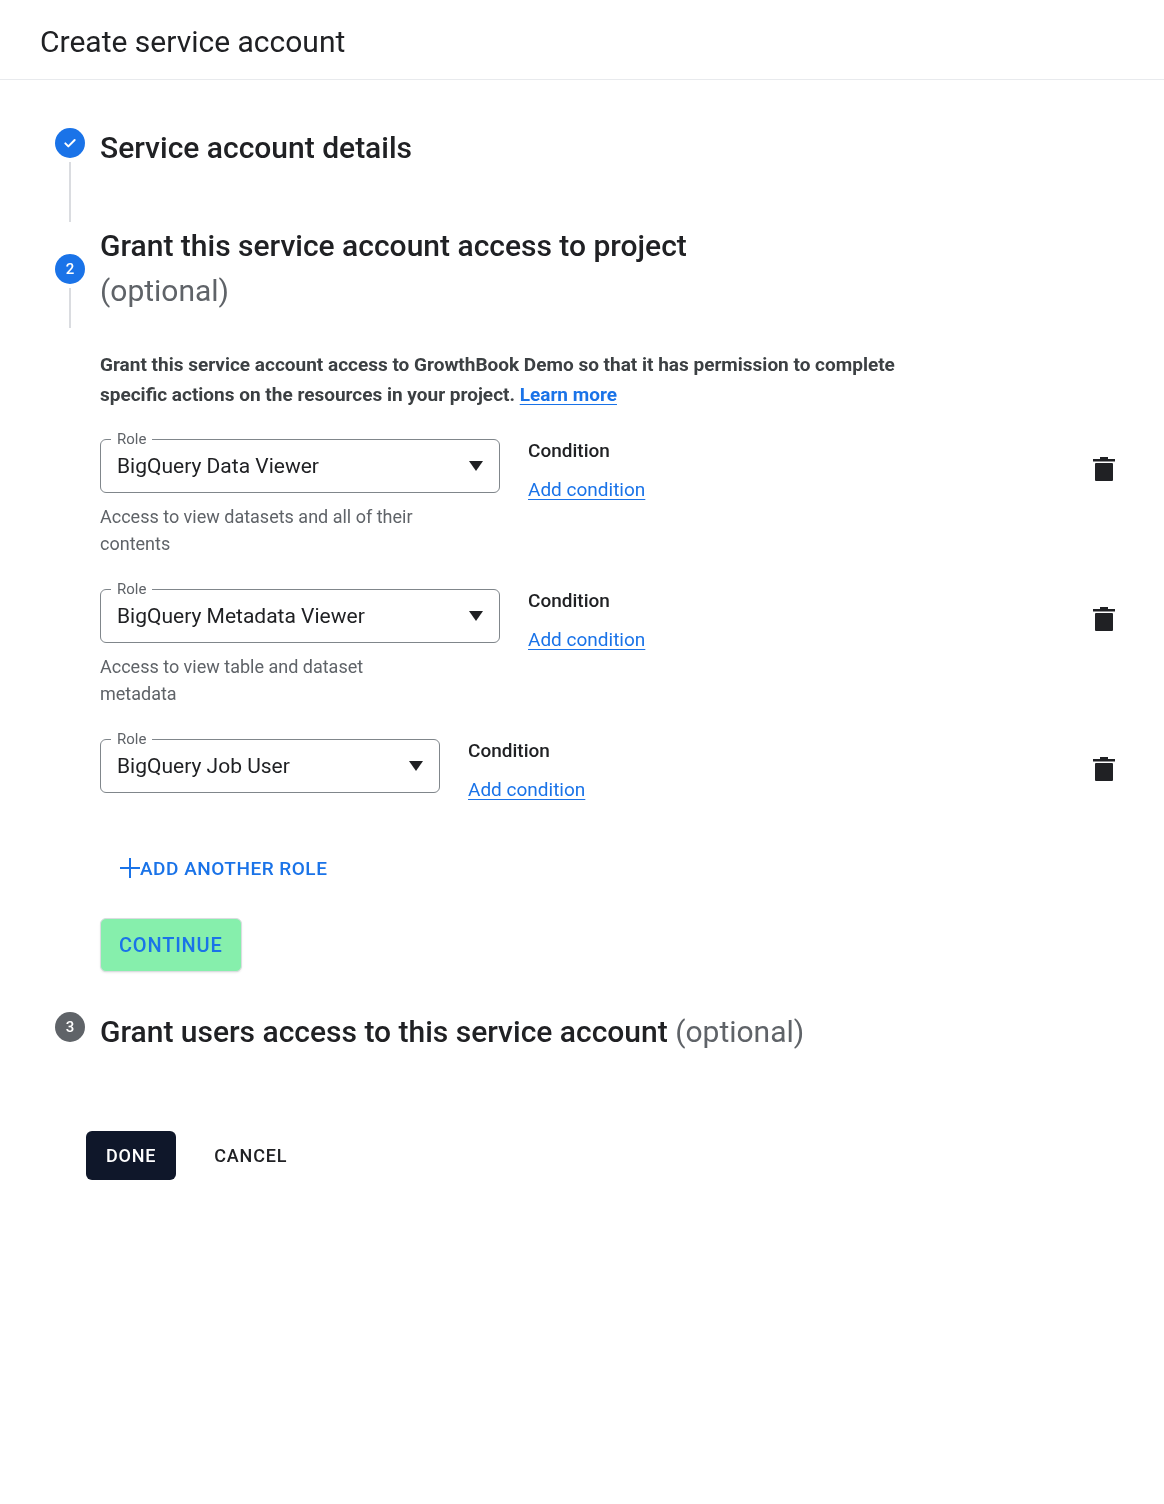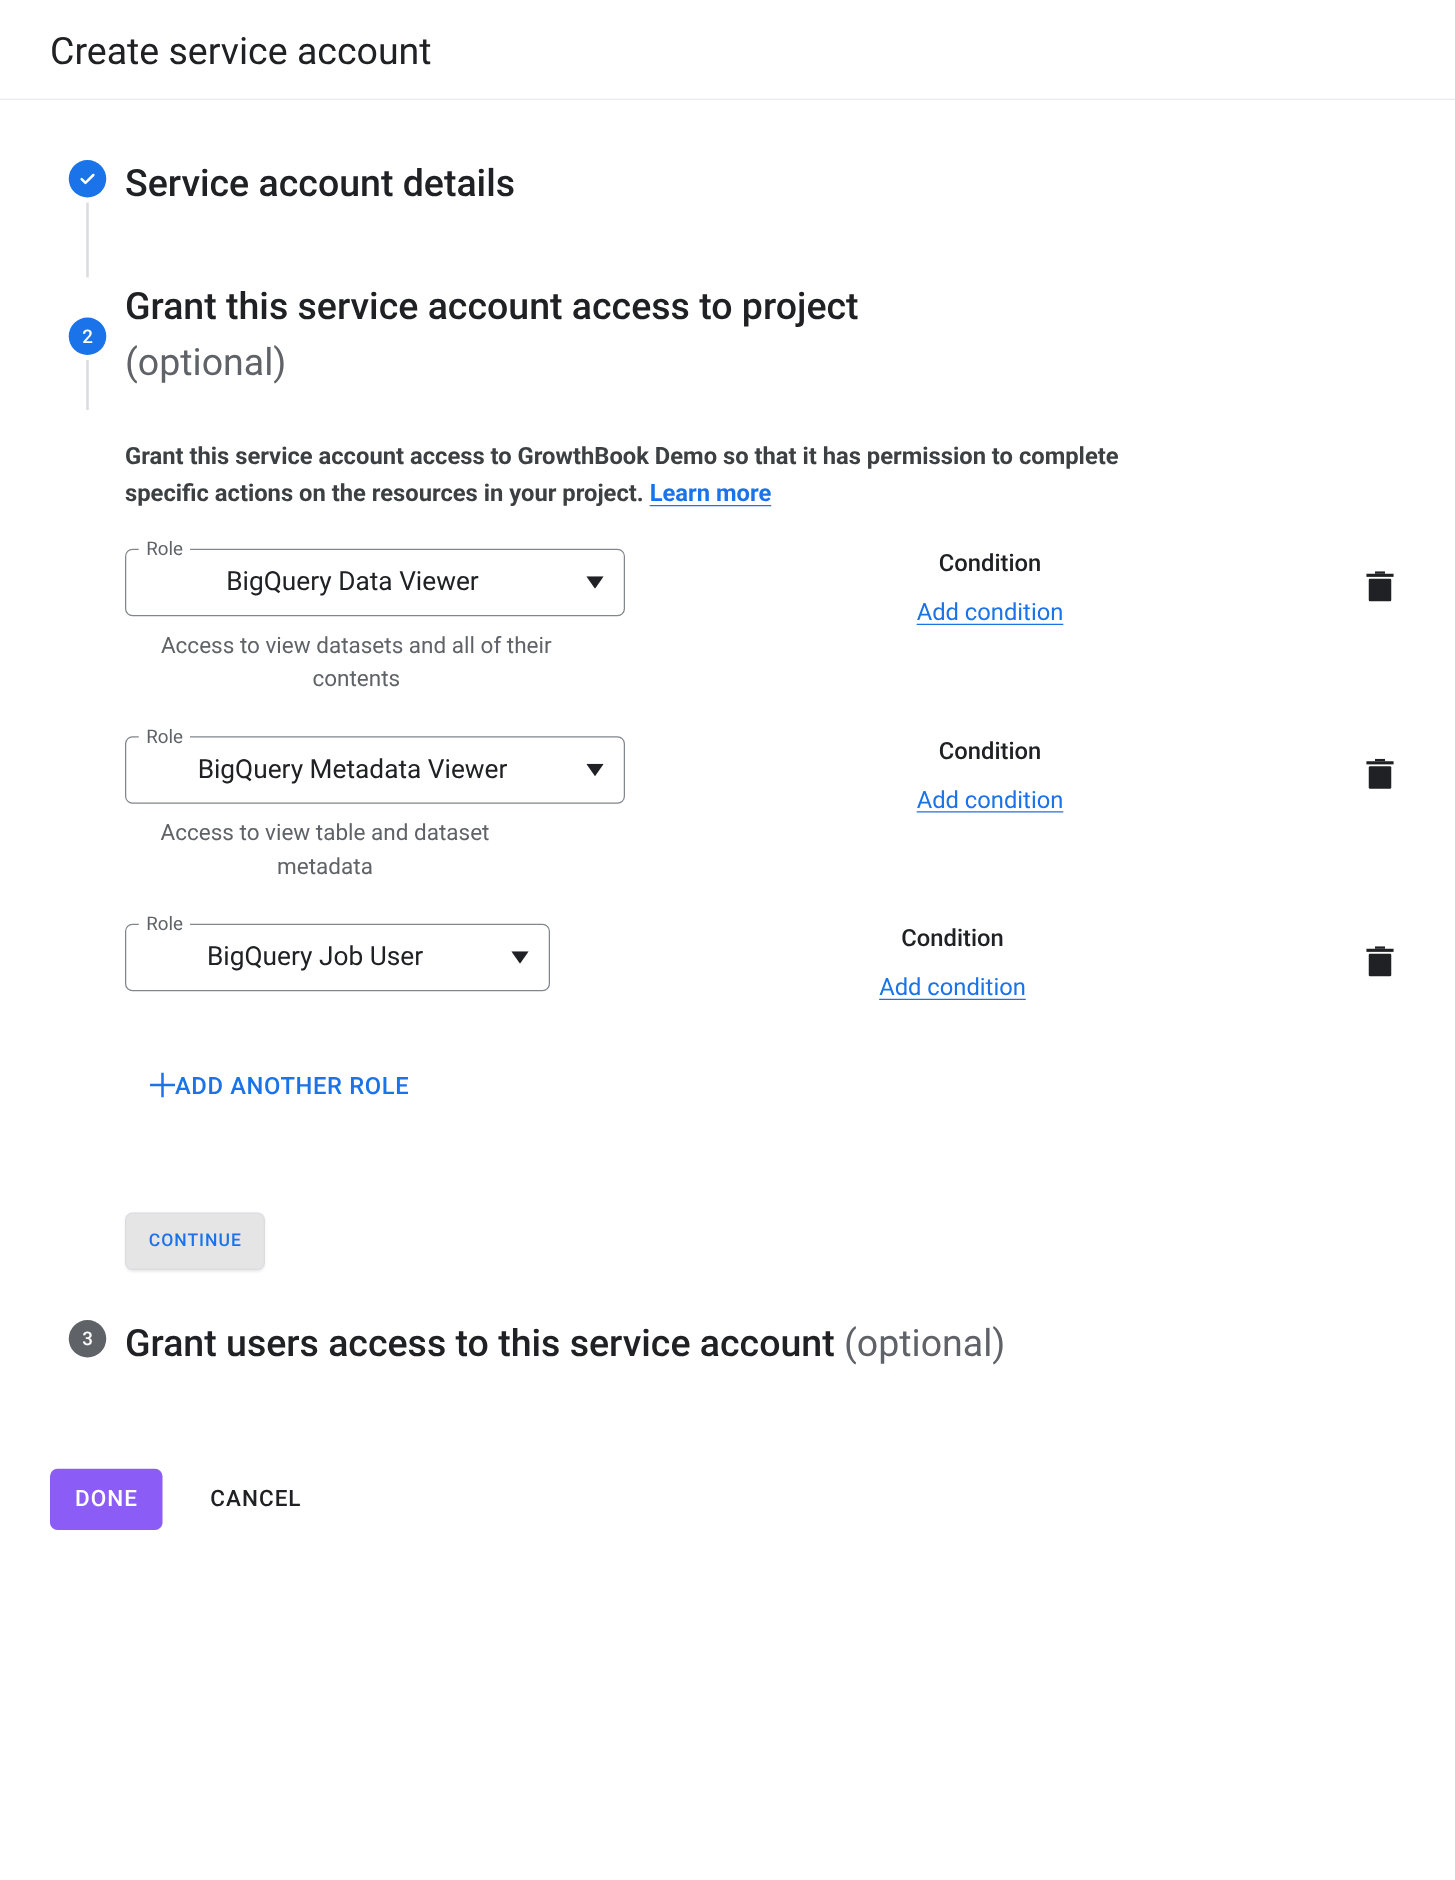--- a/index.html
+++ b/index.html
@@ -76,23 +76,22 @@
   .learn-more {
     color: #1a73e8;
     text-decoration: underline;
     text-underline-offset: 3px;
     cursor: pointer;
   }
   .roles { margin-top: 28px; }
   .role-row {
     display: flex;
     align-items: flex-start;
-    gap: 16px;
+    gap: 28px;
     margin-bottom: 32px;
-    text-align: center;
   }
   .role-col { flex: 0 0 auto; }
   .role-select {
     position: relative;
     border: 1px solid #80868b;
     border-radius: 6px;
     background: #fff;
     padding: 14px 52px 14px 16px;
     cursor: pointer;
   }
@@ -154,48 +153,49 @@
     color: #1a73e8;
     font-size: 19px;
     font-weight: 500;
     letter-spacing: 0.5px;
     cursor: pointer;
     padding: 10px 0 10px 20px;
     margin-top: 14px;
   }
   .continue-btn {
     display: inline-block;
-    margin-top: 80px;
+    margin-top: 28px;
     padding: 14px 18px;
     border: 1px solid #dadce0;
     border-radius: 6px;
-    background: #e5e5e5;
+    background: #86efac;
     color: #1a73e8;
-    font-size: 14px;
+    font-size: 20px;
     font-weight: 500;
     letter-spacing: 0.8px;
     cursor: pointer;
     box-shadow: 0 1px 2px rgba(0,0,0,0.08);
   }
   .footer {
     padding: 0 40px 40px;
     margin-top: 32px;
     display: flex;
     gap: 28px;
     align-items: center;
   }
   .done-btn {
-    background: #8b5cf6;
+    background: #0f172a;
     color: #fff;
     font-size: 18px;
     font-weight: 500;
     padding: 14px 20px;
     border-radius: 6px;
     letter-spacing: 0.8px;
     cursor: pointer;
+    margin-left: 46px;
   }
   .cancel-btn {
     background: transparent;
     color: #202124;
     font-size: 18px;
     font-weight: 500;
     padding: 14px 10px;
     letter-spacing: 0.8px;
     cursor: pointer;
   }

